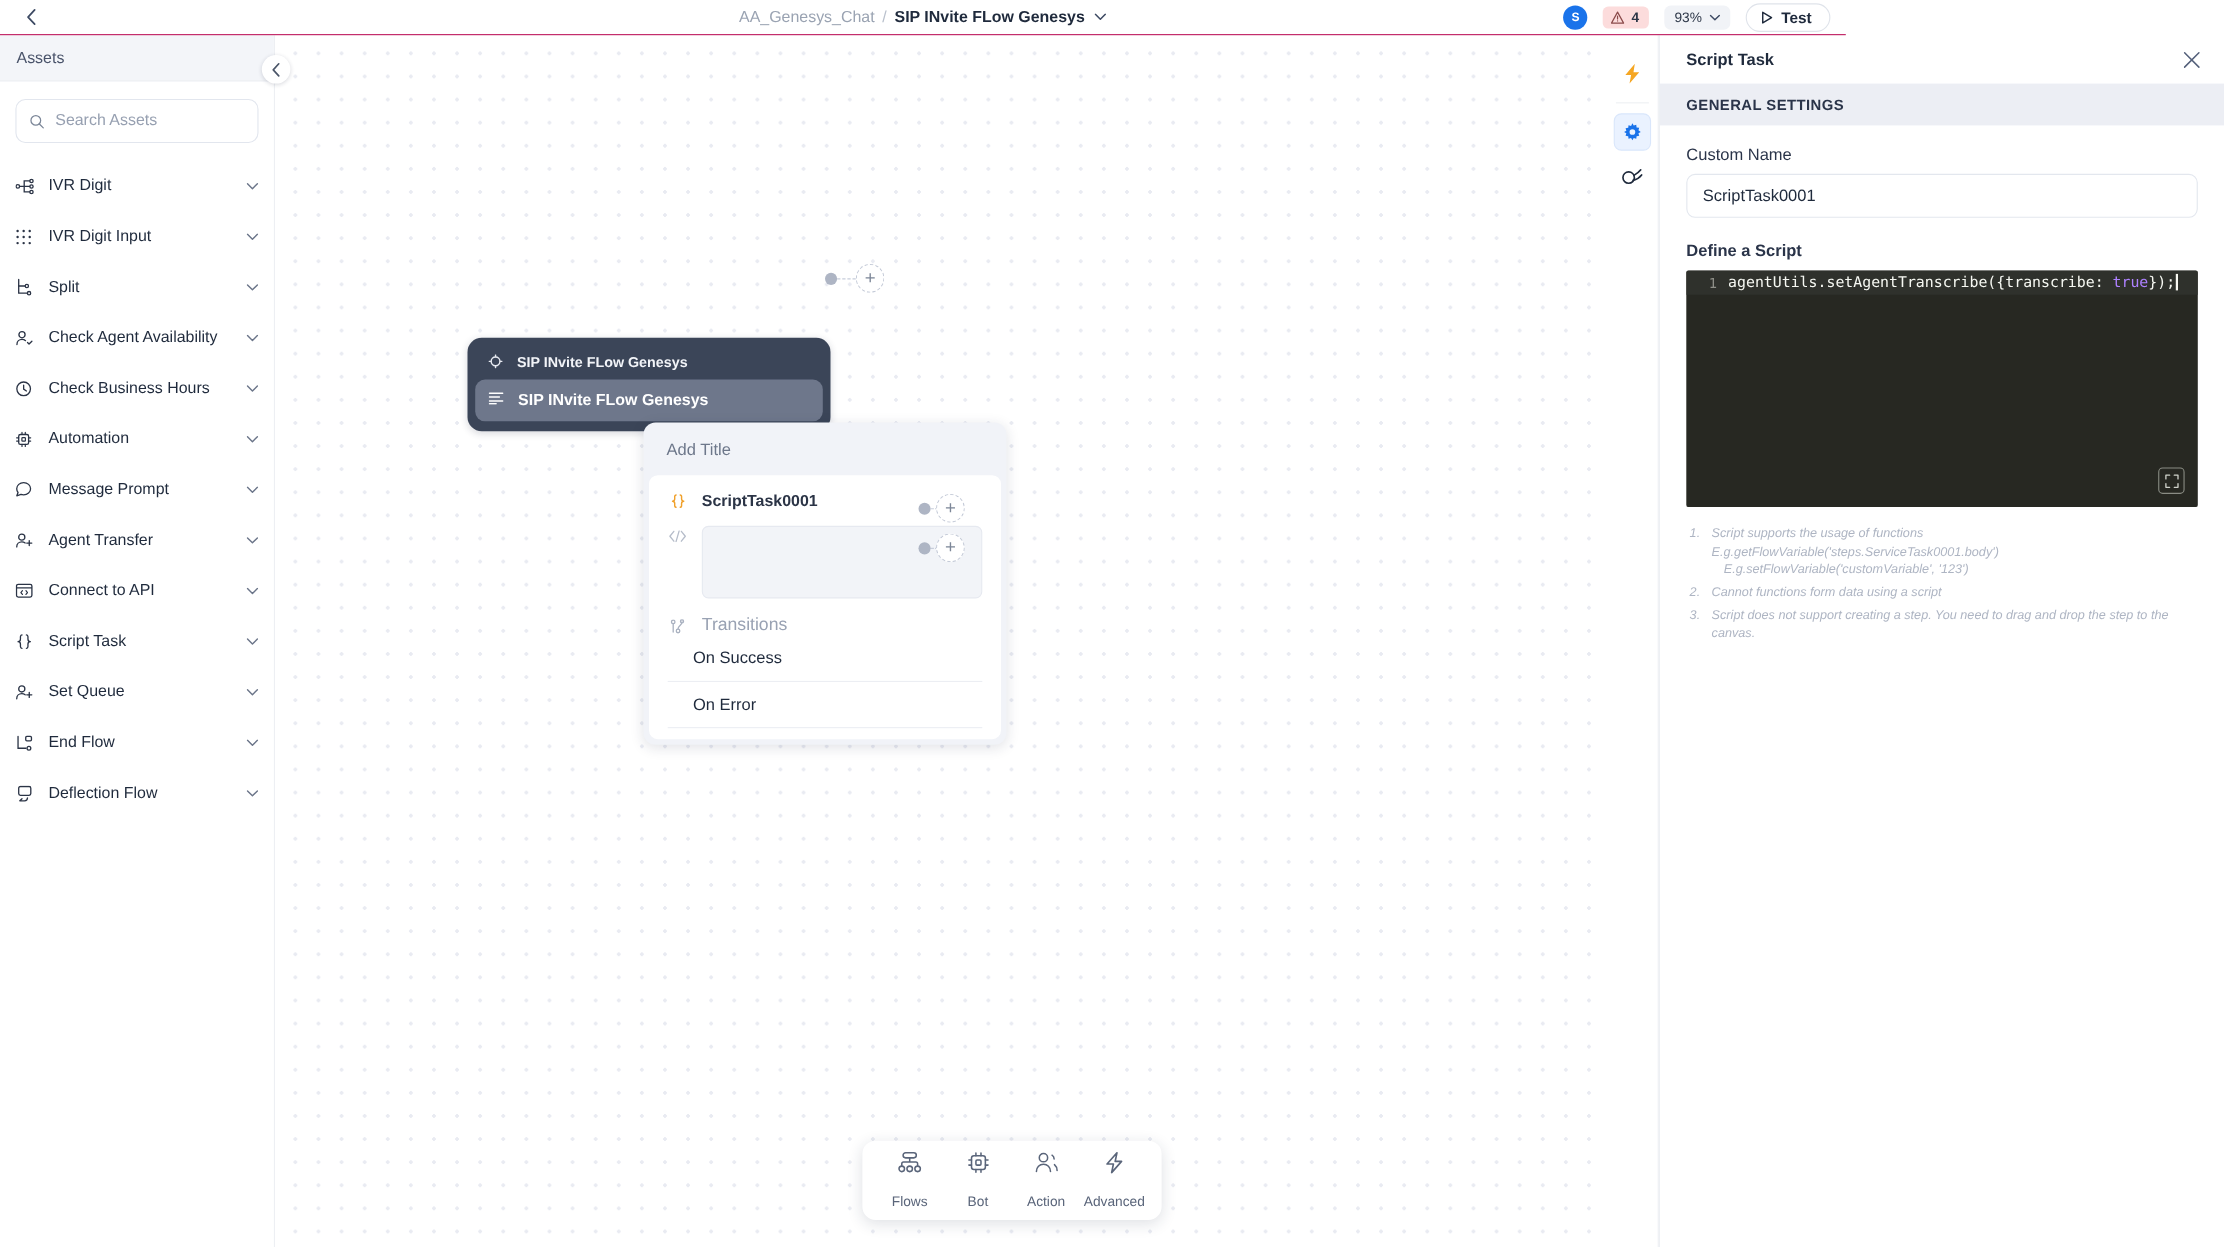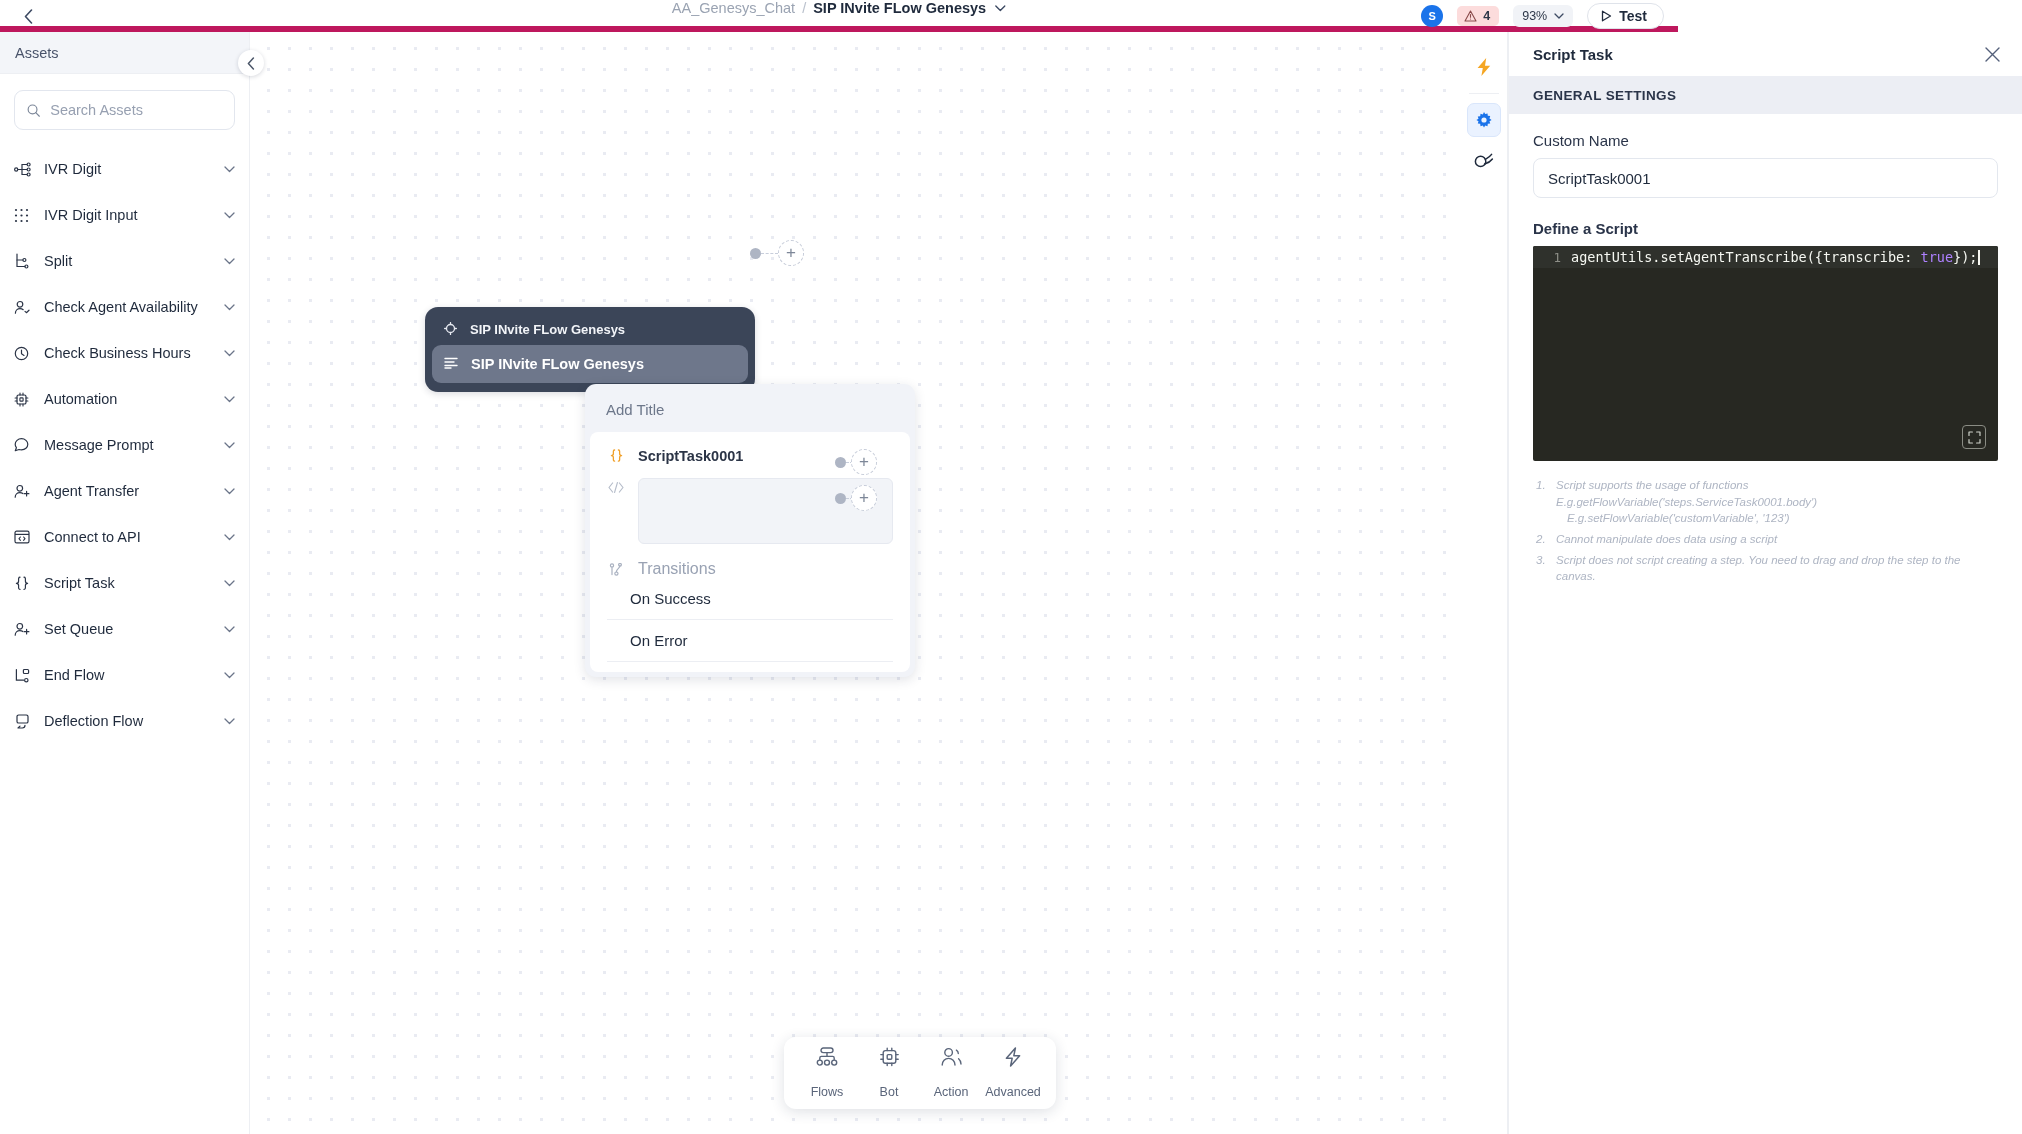--- a/index.html
+++ b/index.html
@@ -8,22 +8,22 @@
     font-family: "Liberation Sans", sans-serif;
     background: #ffffff;
     overflow: hidden;
     -webkit-font-smoothing: antialiased;
   }
   .app { position: relative; width: 2022px; height: 1134px; }
 
   
   .topbar {
     position: absolute; top: 0; left: 0; width: 1678px; height: 32px;
-    background: #ffffff; display: flex; align-items: flex-start;
-    border-bottom: 6px solid #be185d; z-index: 40;
+    background: #ffffff; display: flex; align-items: center;
+    border-bottom: 1px solid #be185d; z-index: 40;
   }
   .back-btn {
     width: 36px; height: 32px; display: flex; align-items: center; justify-content: center;
     margin-left: 10px; color: #4a5568; cursor: pointer;
   }
   .breadcrumb {
     position: absolute; left: 50%; transform: translateX(-50%);
     display: flex; align-items: center; gap: 7px; font-size: 14.5px; white-space: nowrap;
   }
   .bc-parent { color: #9aa3b2; }
@@ -692,23 +692,23 @@
         </div>
       </div>
 
       <div class="help-list">
         <div class="help-item">
           <span class="help-num">1.</span>
           <span><span>Script supports the usage of functions E.g.getFlowVariable('steps.ServiceTask0001.body')</span><span class="help-sub">E.g.setFlowVariable('customVariable', '123')</span></span>
         </div>
         <div class="help-item">
           <span class="help-num">2.</span>
-          <span>Cannot manipulate does data using a script</span>
+          <span>Cannot functions form data using a script</span>
         </div>
         <div class="help-item">
           <span class="help-num">3.</span>
-          <span>Script does not script creating a step. You need to drag and drop the step to the canvas.</span>
+          <span>Script does not support creating a step. You need to drag and drop the step to the canvas.</span>
         </div>
       </div>
     </div>
   </div>
 
 </div>
 
 </body></html>

